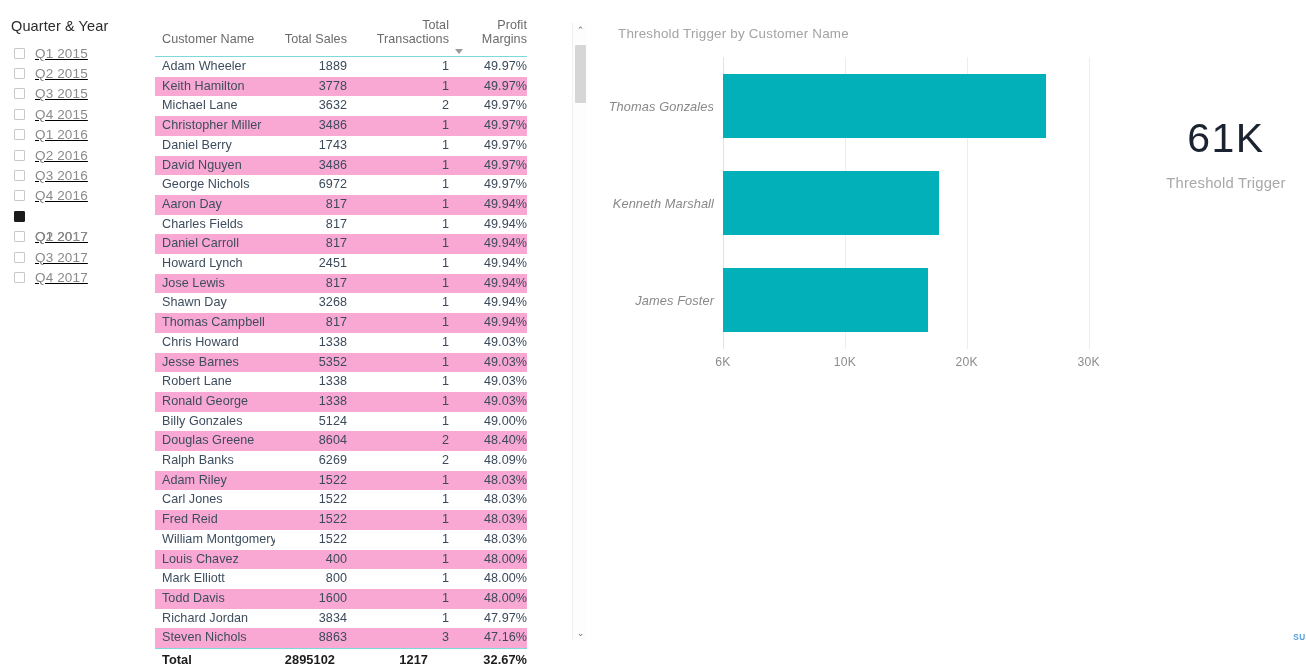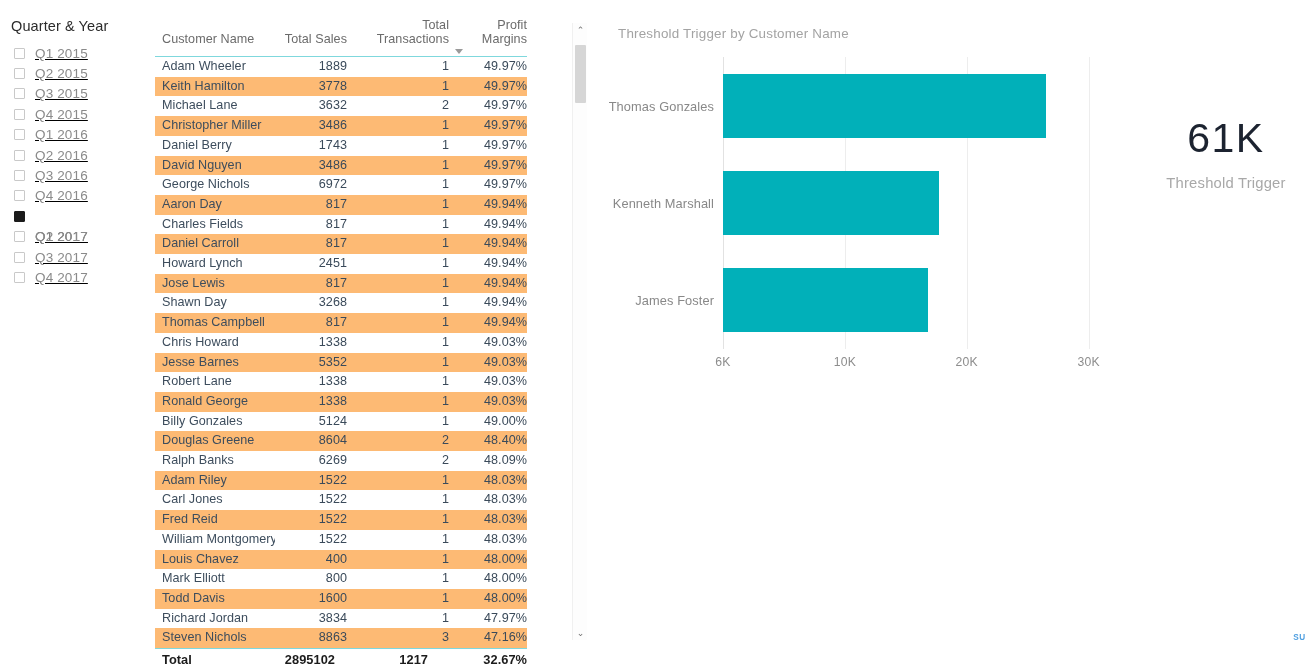--- a/index.html
+++ b/index.html
@@ -53,21 +53,21 @@
   .col-margin { width: 72px;  text-align: right; padding-right: 0 !important; }
   .head-rule { height: 1px; background: #7fd8dd; }
   .tbl td {
     font-size: 12.6px; color: #3a4a5a; height: 19.7px; line-height: 19.7px;
     padding: 0; letter-spacing: .05px; white-space: nowrap; overflow: hidden;
   }
   .tbl td.c-name   { text-align: left;  padding-left: 7px; color:#3d4d5d; }
   .tbl td.c-sales  { text-align: right; padding-right: 6px; }
   .tbl td.c-trans  { text-align: right; padding-right: 6px; }
   .tbl td.c-margin { text-align: right; }
-  .tbl tbody tr.alt td { background: #fdba74; }
+  .tbl tbody tr.alt td { background: #f9a8d4; }
   .total-rule { height: 1px; background: #7fd8dd; }
   .tbl tr.total td { font-weight: bold; color: #1c1c1c; font-size: 12.8px; height: 21px; line-height: 21px; }
 
   
   .vscroll {
     position: absolute; left: 572px; top: 23px; width: 15px; height: 617px;
     background: #fdfdfd; border-left: 1px solid #f0f0f0;
   }
   .vs-arrow {
     position: absolute; left: 0; width: 15px; height: 14px;
@@ -88,21 +88,21 @@
     font-size: 13.4px; color: #a3a3a3; letter-spacing: .2px;
   }
   .plot { position: absolute; left: 123px; top: 37px; width: 390px; height: 292px; }
   .gridline { position: absolute; top: 0; width: 1px; height: 292px; background: #ededed; }
   .gridline.axis0 { background: #e2e2e2; }
   .bar-row { position: absolute; left: 0; height: 64px; }
   .bar { height: 64px; background: #01b0b9; }
   .cat-label {
     position: absolute; right: 100%; margin-right: 9px; top: 50%;
     transform: translateY(-50%);
-    font-size: 12.8px; color: #888888; white-space: nowrap; letter-spacing: .1px;
+    font-size: 12.8px; color: #888888; white-space: nowrap; letter-spacing: .1px; font-style: italic;
   }
   .xtick {
     position: absolute; top: 298px; transform: translateX(-50%);
     font-size: 12.2px; color: #8d8d8d; letter-spacing: .2px;
   }
 
   
   .kpi { position: absolute; left: 1146px; top: 118px; width: 160px; text-align: center; }
   .kpi-value { font-size: 41px; color: #1c2330; letter-spacing: 1.5px; line-height: 1; font-weight: 400; }
   .kpi-label { font-size: 14.8px; color: #a8a8a8; margin-top: 16px; letter-spacing: .2px; }

